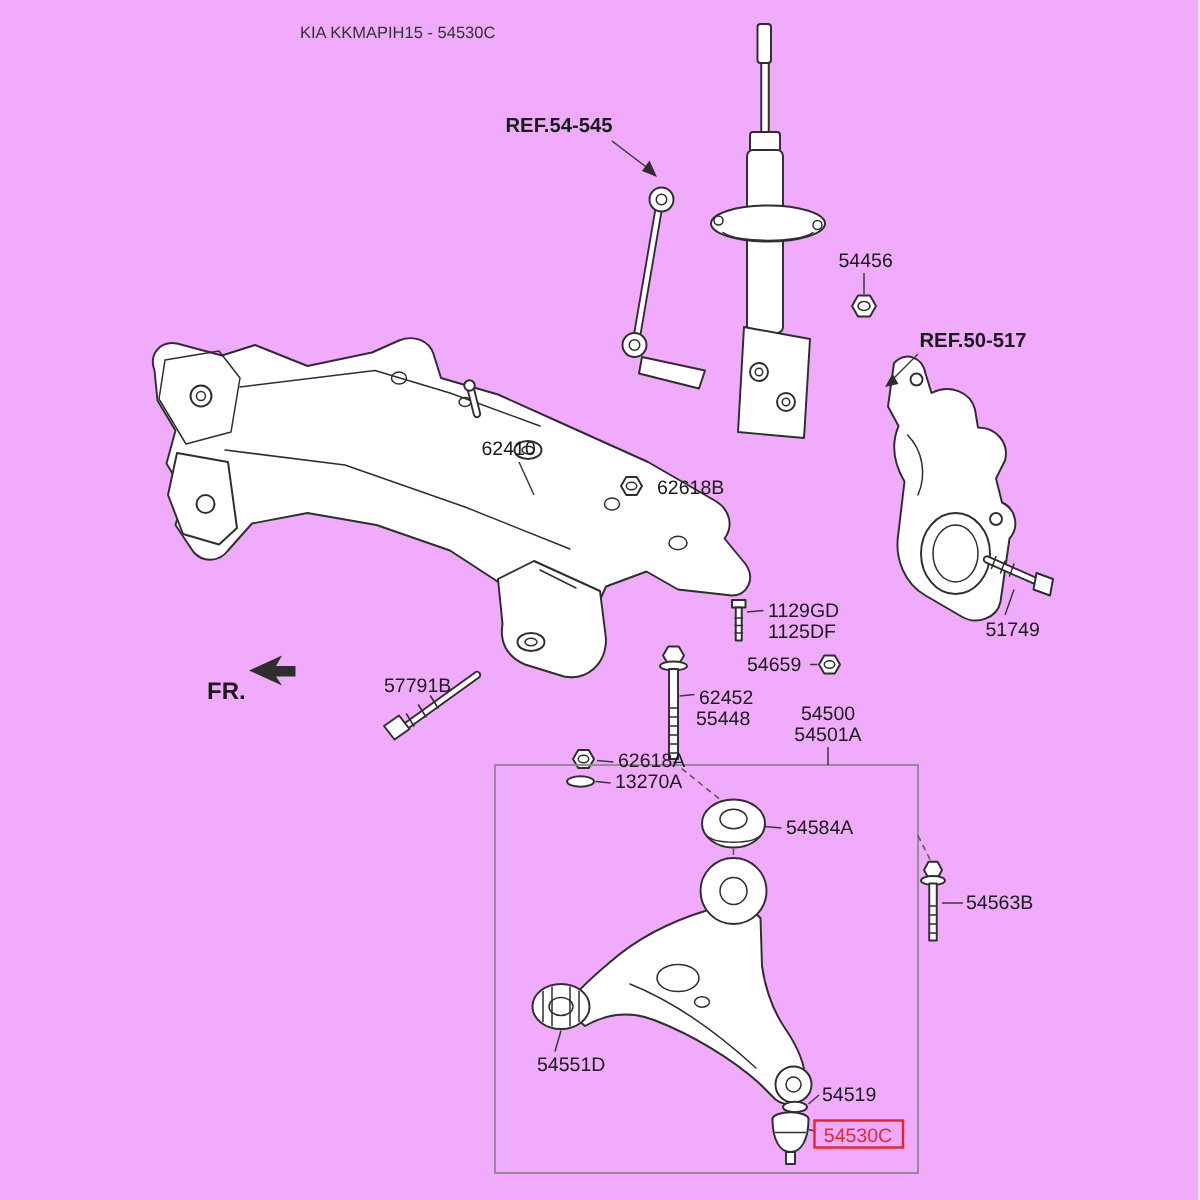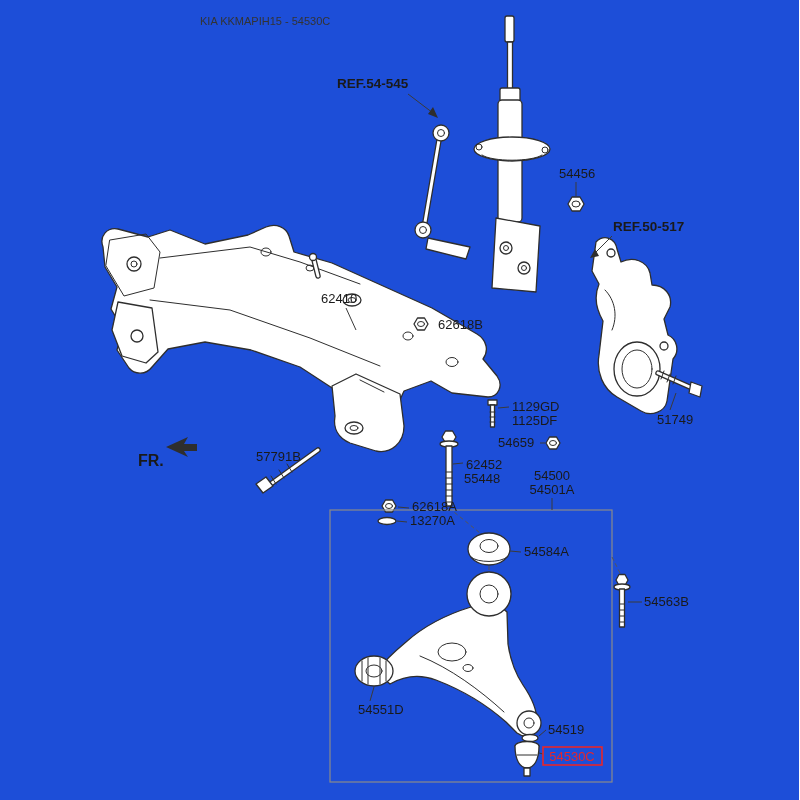--- a/index.html
+++ b/index.html
@@ -1,16 +1,16 @@
 <!DOCTYPE html>
 <html style="--color-line: #2e2e2e; --color-highlight: #e8262a; --color-box_border: #8a8a8a;"><head>
 <meta charset="utf-8">
 <style>
   html,body{margin:0;padding:0;background:#ffffff;}
-  .canvas{position:relative;width:799px;height:800px;background:#1d4ed8;overflow:hidden;}
+  .canvas{position:relative;width:799px;height:800px;background:#f0abfc;overflow:hidden;}
   svg{display:block;}
   .part{fill:#ffffff;stroke:var(--color-line,#2e2e2e);stroke-width:1.3;stroke-linejoin:round;stroke-linecap:round;}
   .detail{fill:none;stroke:var(--color-line,#2e2e2e);stroke-width:1;stroke-linejoin:round;stroke-linecap:round;}
   .rod-outer{stroke:var(--color-line,#2e2e2e);stroke-width:5.5;fill:none;stroke-linecap:round;}
   .rod-inner{stroke:#ffffff;stroke-width:3;fill:none;stroke-linecap:round;}
   .leader{stroke:#3a3a3a;stroke-width:1;fill:none;}
   .dashed{stroke:#555555;stroke-width:1;stroke-dasharray:4 3;fill:none;}
   .fill-dark{fill:var(--color-line,#2e2e2e);stroke:none;}
   text{font-family:"Liberation Sans", sans-serif;font-size:13px;fill:#1a1a1a;}
   .bold{font-weight:bold;font-size:13.5px;}

